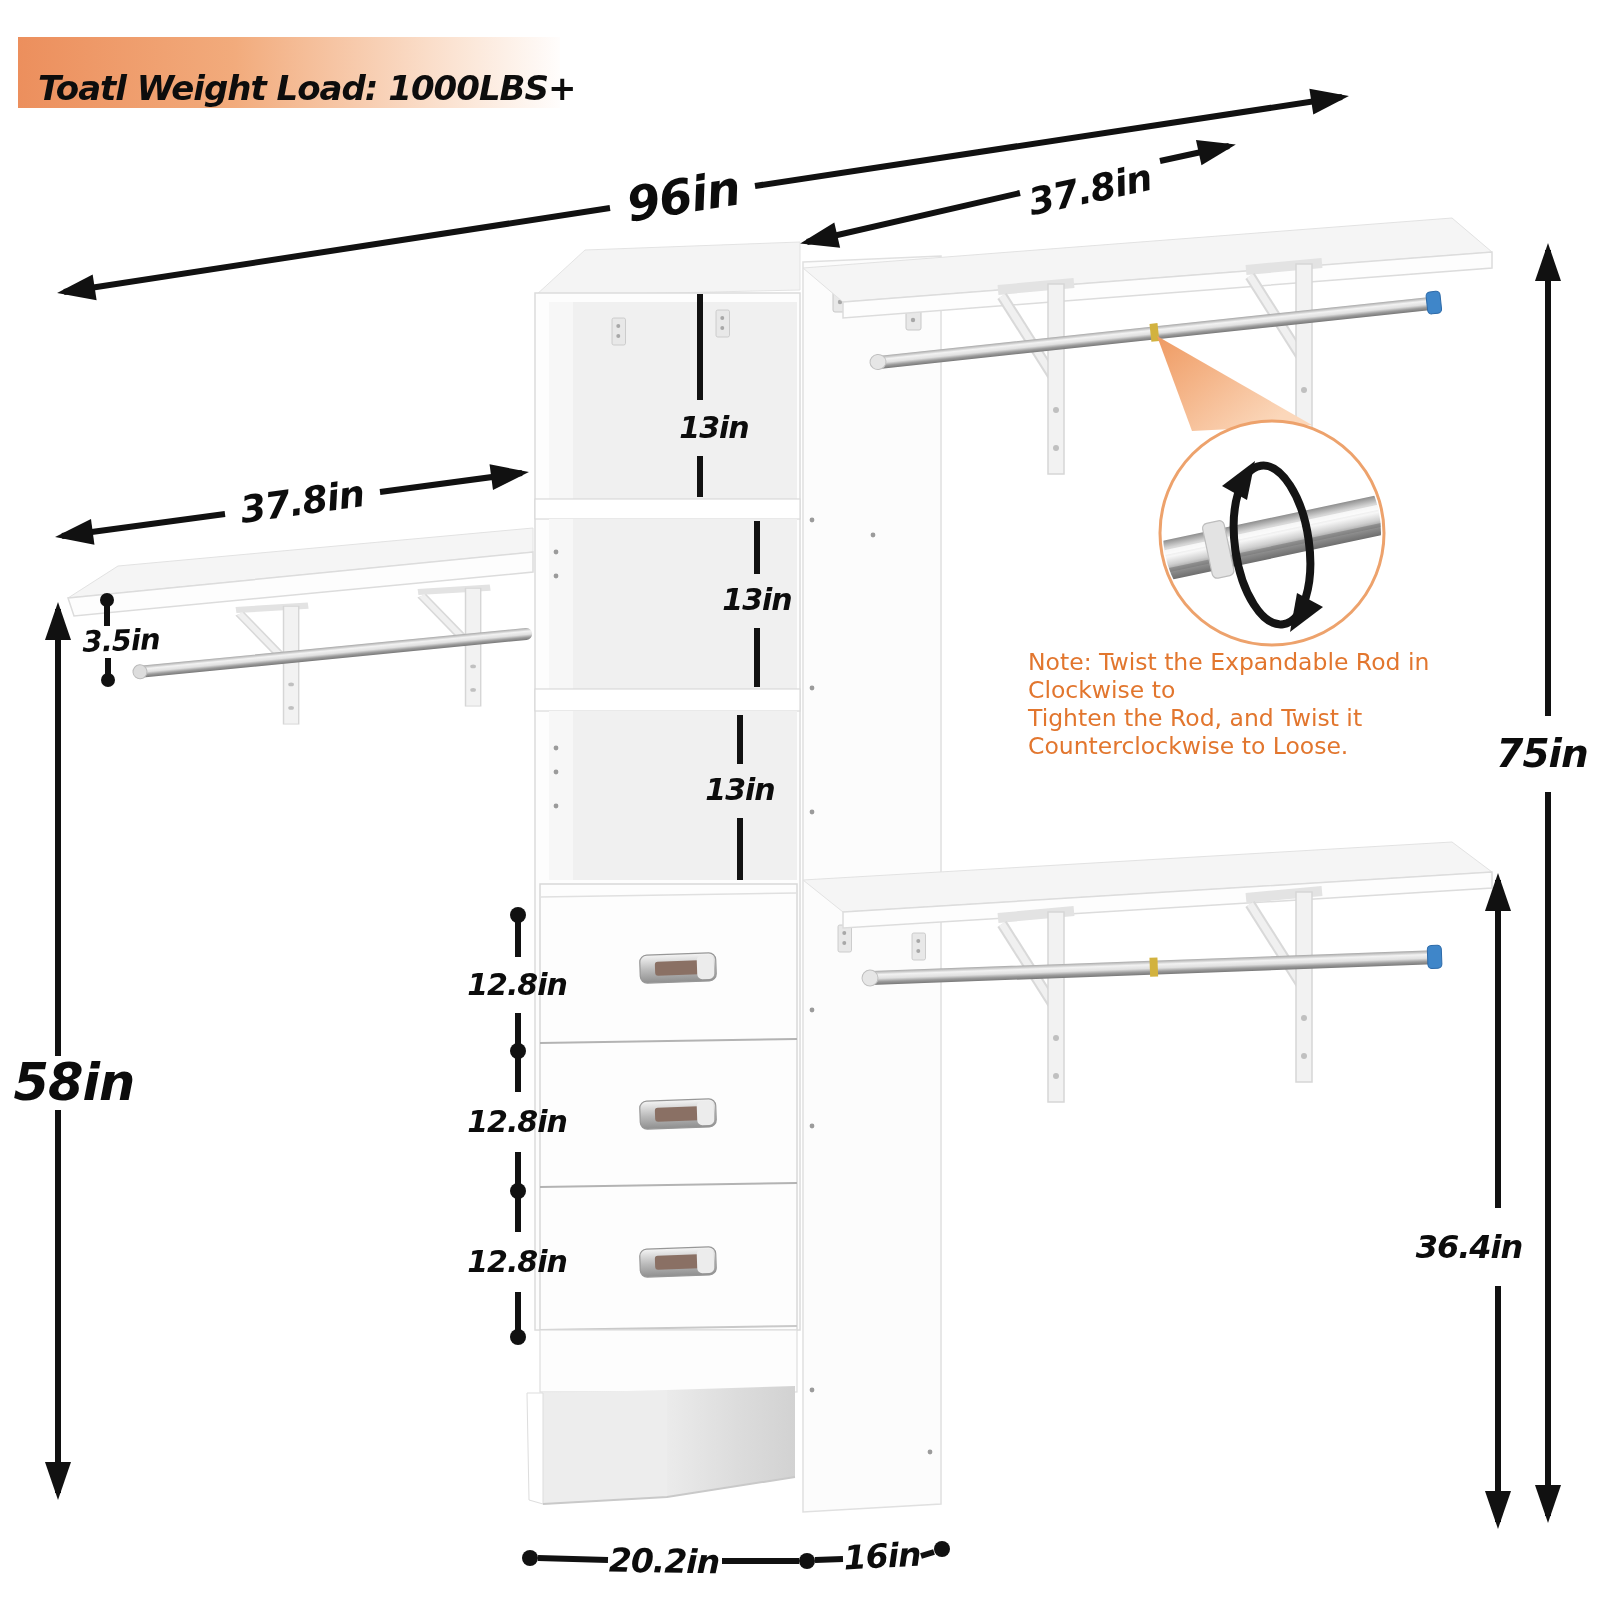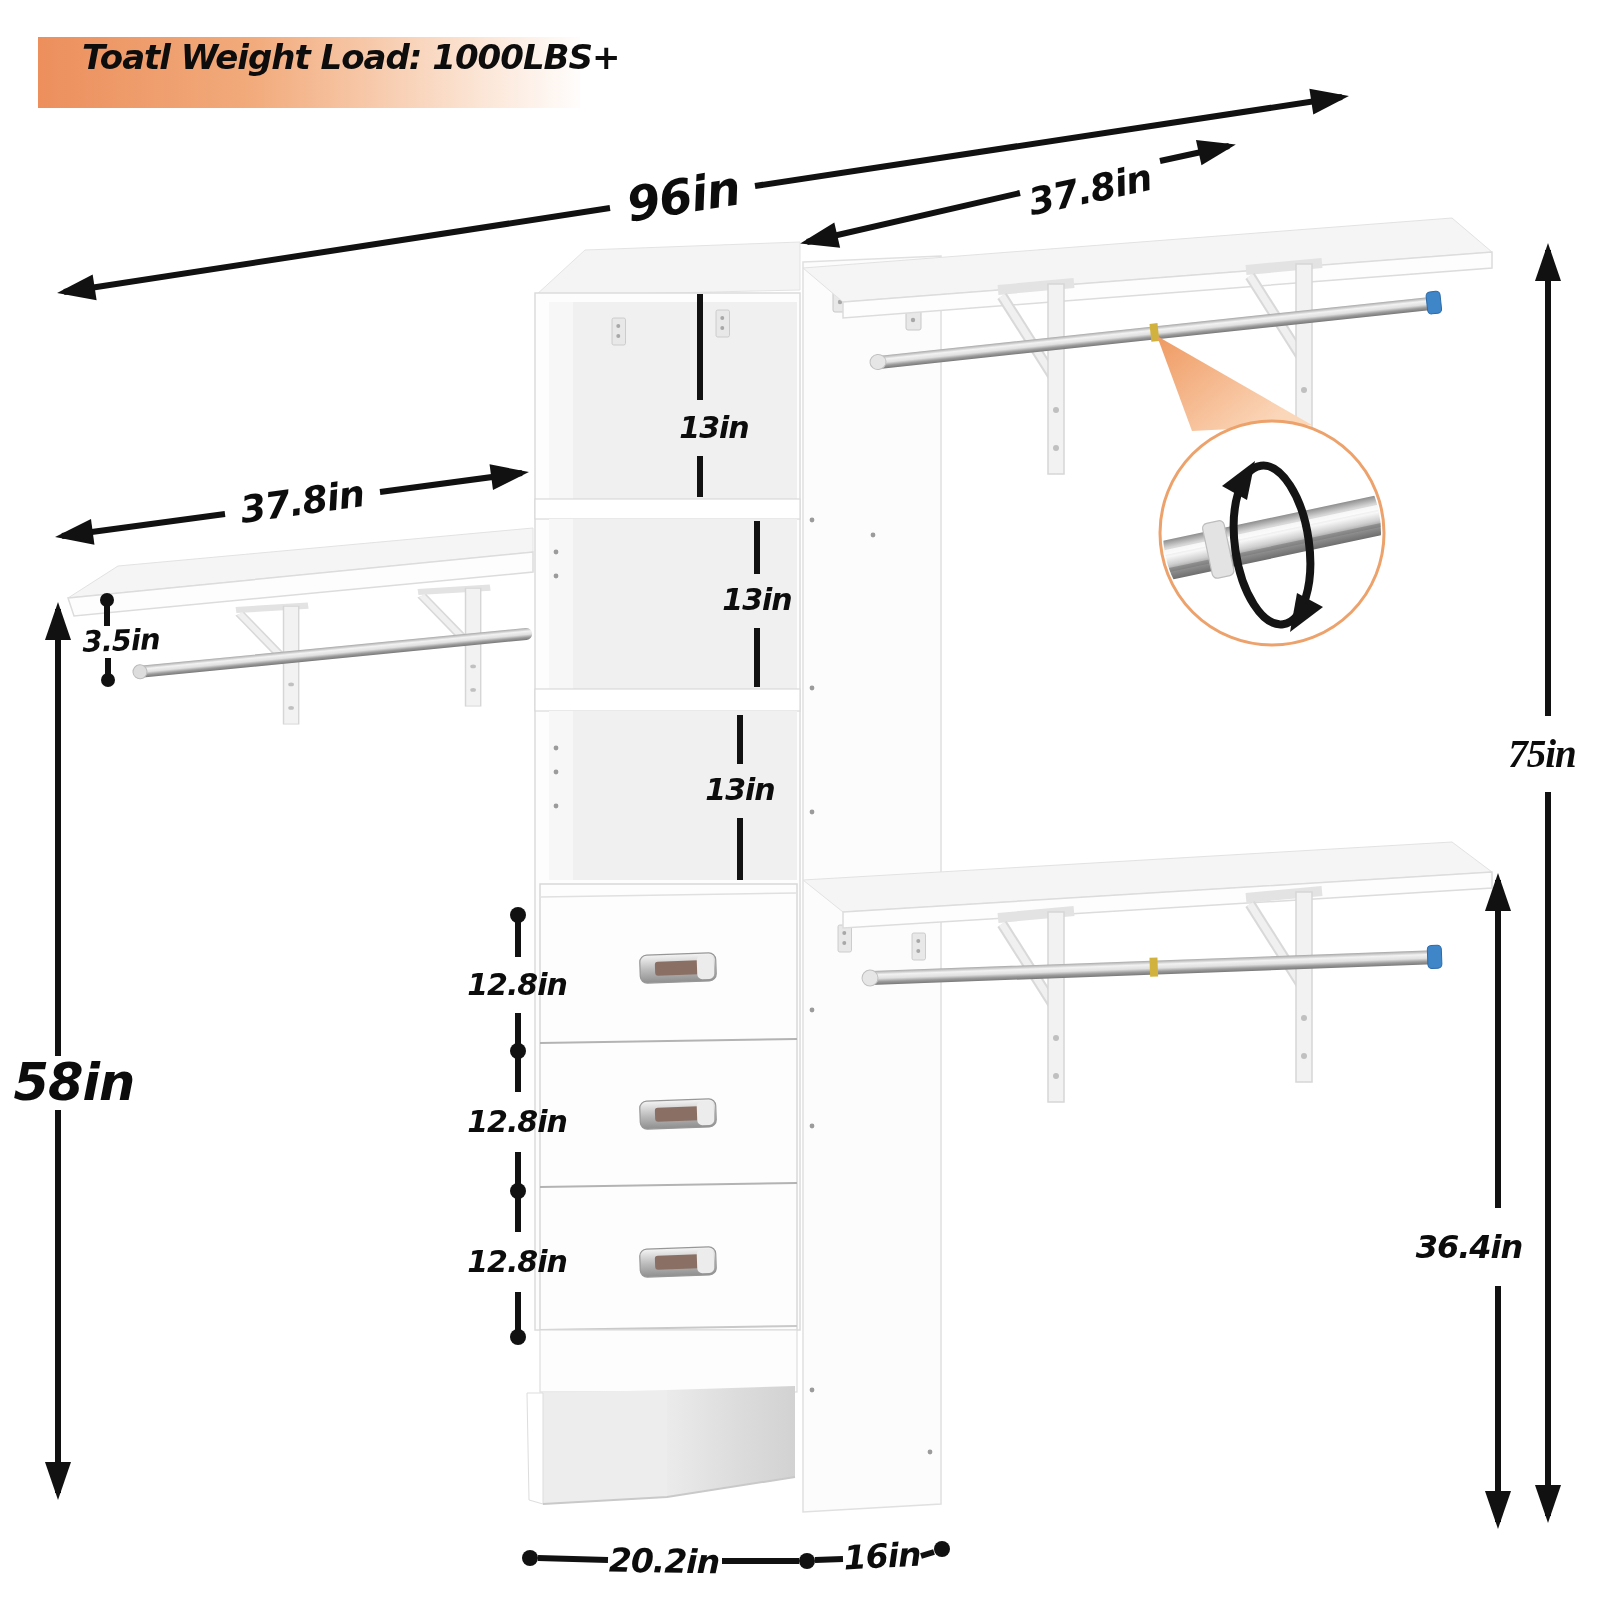--- a/index.html
+++ b/index.html
@@ -1,21 +1,21 @@
 <!DOCTYPE html>
 <html><head>
 <meta charset="utf-8">
 <style>
   html,body{margin:0;padding:0;background:#ffffff;}
   .scene{position:relative;width:1600px;height:1600px;background:#ffffff;overflow:hidden;
          font-family:"DejaVu Sans","Liberation Sans",sans-serif;}
   .art{position:absolute;left:0;top:0;}
   .banner{position:absolute;left:18px;top:37px;width:542px;height:71px;
           background:linear-gradient(90deg,#ec8f5d 0%,#f2ab7c 40%,#fbe3d2 80%,#fffdfc 100%);
-          display:flex;align-items:flex-start;padding-left:44px;box-sizing:border-box;margin-left:20px;}
+          display:flex;align-items:flex-end;padding-left:20px;box-sizing:border-box;}
   .banner span{font-size:34px;font-weight:bold;font-style:italic;color:#0d0d0d;letter-spacing:-1px;white-space:nowrap;}
   .lbl{position:absolute;font-weight:bold;font-style:italic;color:#0c0c0c;letter-spacing:-1px;
        white-space:nowrap;line-height:1;}
   .note{position:absolute;left:1028px;top:648px;width:500px;color:#e2762e;
         font-size:23.5px;line-height:28px;font-style:normal;}
 </style>
 </head>
 <body>
 
 <div class="scene">
@@ -276,25 +276,29 @@
 
 <div class="banner">
   <span>Toatl Weight Load: 1000LBS+</span>
 </div>
 
 <div class="lbl" style="left:683px;top:196px;font-size:48px;transform:translate(-50%,-50%) rotate(-9deg);">96in</div>
 <div class="lbl" style="left:1090px;top:190px;font-size:37px;transform:translate(-50%,-50%) rotate(-12deg);">37.8in</div>
 <div class="lbl" style="left:302px;top:502px;font-size:37px;transform:translate(-50%,-50%) rotate(-8deg);">37.8in</div>
 <div class="lbl" style="left:121px;top:641px;font-size:29px;transform:translate(-50%,-50%) rotate(-2deg);">3.5in</div>
 <div class="lbl" style="left:74px;top:1082px;font-size:51px;transform:translate(-50%,-50%);">58in</div>
-<div class="lbl" style="left:1542px;top:753px;font-size:39px;transform:translate(-50%,-50%);font-family:Liberation Serif, serif;">75in</div>
+<div class="lbl" style="left:1542px;top:753px;font-size:39px;transform:translate(-50%,-50%);">75in</div>
 <div class="lbl" style="left:1469px;top:1247px;font-size:32px;transform:translate(-50%,-50%);">36.4in</div>
 <div class="lbl" style="left:714px;top:428px;font-size:30px;transform:translate(-50%,-50%);">13in</div>
 <div class="lbl" style="left:757px;top:600px;font-size:30px;transform:translate(-50%,-50%);">13in</div>
 <div class="lbl" style="left:740px;top:790px;font-size:30px;transform:translate(-50%,-50%);">13in</div>
 <div class="lbl" style="left:517px;top:985px;font-size:30px;transform:translate(-50%,-50%);">12.8in</div>
 <div class="lbl" style="left:517px;top:1122px;font-size:30px;transform:translate(-50%,-50%);">12.8in</div>
 <div class="lbl" style="left:517px;top:1262px;font-size:30px;transform:translate(-50%,-50%);">12.8in</div>
 <div class="lbl" style="left:664px;top:1561px;font-size:33px;transform:translate(-50%,-50%) rotate(1deg);">20.2in</div>
 <div class="lbl" style="left:882px;top:1556px;font-size:33px;transform:translate(-50%,-50%) rotate(-3deg);">16in</div>
 
-
+<div class="note">
+  <div>Note: Twist the Expandable Rod in Clockwise to</div>
+  <div>Tighten the Rod, and Twist it Counterclockwise to Loose.</div>
 </div>
 
+</div>
+
 </body></html>

